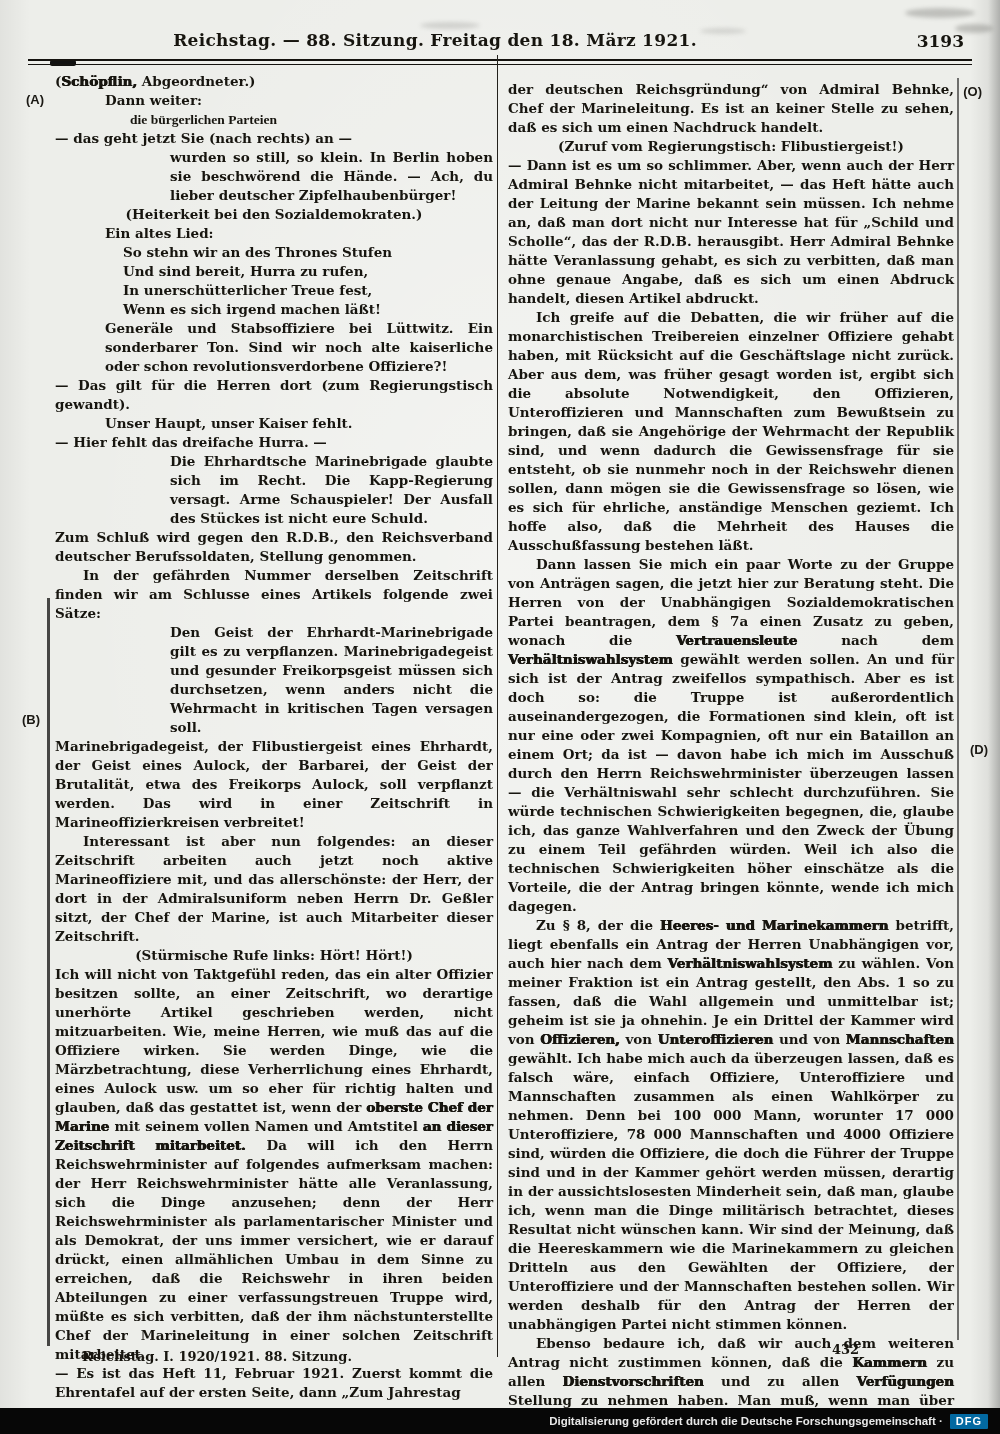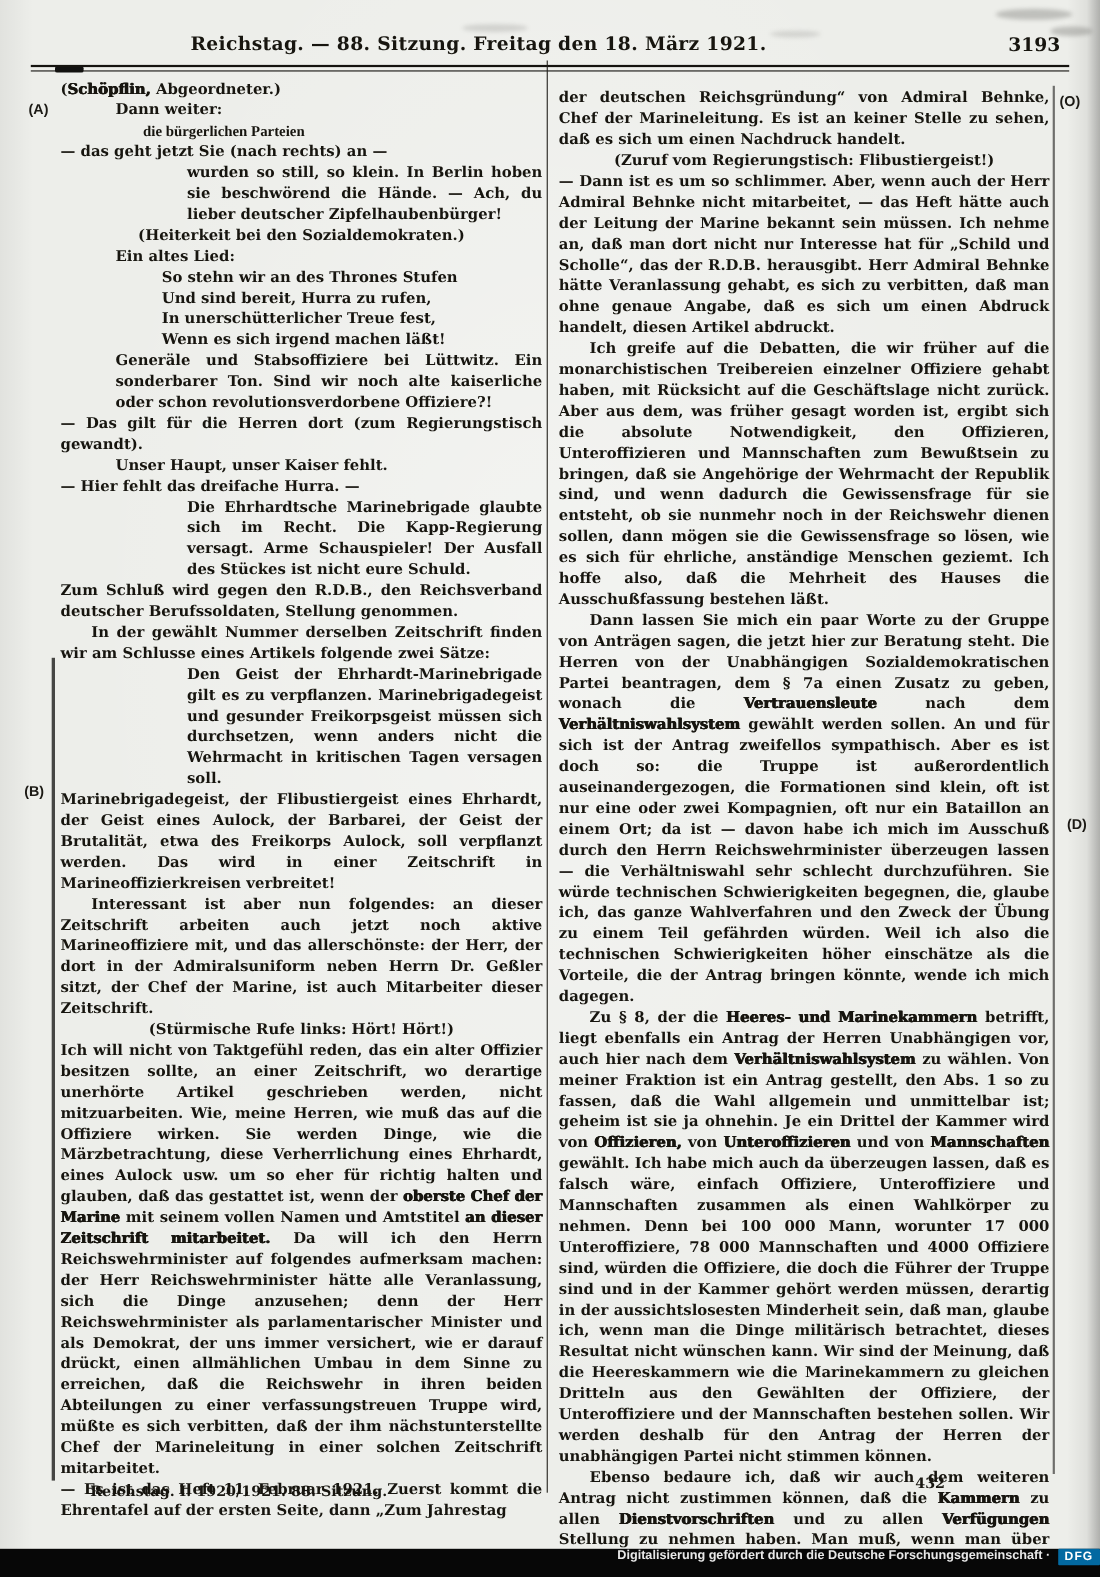--- a/index.html
+++ b/index.html
@@ -36,39 +36,39 @@
   .col-left{left:55px; width:438px;}
   .col-right{left:508px; width:446px; top:80px;}
   .blk{margin:0;}
   .p-flush{}
   .p-indent{text-indent:28px;}
   .speaker{text-align:left;}
   .quote1{margin-left:50px; text-align:left;}
   .quote1j{margin-left:50px;}
   .quote2{margin-left:75px; text-align:left;font-family:Liberation Serif, serif;}
   .quote2j{margin-left:115px;}
-  .poem{margin-left:92px; text-align:left;}
+  .poem{margin-left:68px; text-align:left;}
   .center{text-align:center;}
   .interject{margin-left:26px; margin-right:8px; text-align:justify; text-align-last:center;}
   .blk b{text-shadow:.5px 0 currentColor, -.3px 0 currentColor;}
 
   
   .margin-letter{position:absolute; font-size:13px; font-weight:bold;
     font-family:"Liberation Sans",sans-serif; color:#1b1914;}
   .ml-a{left:26px; top:92px;}
   .ml-b{left:22px; top:712px;}
   .ml-c{right:18px; top:84px;}
   .ml-d{right:12px; top:742px;}
 
   
   .footer-signature{position:absolute; left:82px; top:1349px; font-size:13px; font-weight:bold;}
   .sheet-number{position:absolute; left:832px; top:1342px; font-size:13px; font-weight:bold;}
 
   .digitization-bar{position:absolute; left:0; right:0; bottom:0; height:26px; background:#070707;
-    display:flex; align-items:flex-start; justify-content:flex-end; gap:7px; padding-right:0; box-sizing:border-box;}
+    display:flex; align-items:center; justify-content:flex-end; gap:7px; padding-right:12px; box-sizing:border-box;}
   .digitization-text{color:#e8e8e8; font-family:"Liberation Sans",sans-serif; font-size:11.5px; font-weight:bold;}
   .dfg-logo{background:#0369a1; color:#fff; font-family:"Liberation Sans",sans-serif;
     font-size:11px; font-weight:bold; padding:1px 6px 2px; letter-spacing:1px; border-radius:1px;}
 </style>
 </head>
 <body>
 
 <div class="page">
 
   <div class="smudge" style="left:905px; top:8px; width:70px; height:10px;"></div>
@@ -103,21 +103,21 @@
       <div class="blk poem">So stehn wir an des Thrones Stufen</div>
       <div class="blk poem">Und sind bereit, Hurra zu rufen,</div>
       <div class="blk poem">In unerschütterlicher Treue fest,</div>
       <div class="blk poem">Wenn es sich irgend machen läßt!</div>
       <div class="blk quote1j">Generäle und Stabsoffiziere bei Lüttwitz.  Ein sonderbarer Ton.  Sind wir noch alte kaiserliche oder schon revolutionsverdorbene Offiziere?!</div>
       <div class="blk p-flush">— Das gilt für die Herren dort (zum Regierungstisch gewandt).</div>
       <div class="blk quote1">Unser Haupt, unser Kaiser fehlt.</div>
       <div class="blk p-flush">— Hier fehlt das dreifache Hurra. —</div>
       <div class="blk quote2j">Die Ehrhardtsche Marinebrigade glaubte sich im Recht.  Die Kapp-Regierung versagt.  Arme Schauspieler!  Der Ausfall des Stückes ist nicht eure Schuld.</div>
       <div class="blk p-flush">Zum Schluß wird gegen den R.D.B., den Reichsverband deutscher Berufssoldaten, Stellung genommen.</div>
-      <div class="blk p-indent">In der gewählt Nummer derselben Zeitschrift finden wir am Schlusse eines Artikels folgende zwei Sätze:</div>
+      <div class="blk p-indent">In der gefährden Nummer derselben Zeitschrift finden wir am Schlusse eines Artikels folgende zwei Sätze:</div>
       <div class="blk quote2j">Den Geist der Ehrhardt-Marinebrigade gilt es zu verpflanzen.  Marinebrigadegeist und gesunder Freikorpsgeist müssen sich durchsetzen, wenn anders nicht die Wehrmacht in kritischen Tagen versagen soll.</div>
       <div class="blk p-flush">Marinebrigadegeist, der Flibustiergeist eines Ehrhardt, der Geist eines Aulock, der Barbarei, der Geist der Brutalität, etwa des Freikorps Aulock, soll verpflanzt werden.  Das wird in einer Zeitschrift in Marineoffizierkreisen verbreitet!</div>
       <div class="blk p-indent">Interessant ist aber nun folgendes: an dieser Zeitschrift arbeiten auch jetzt noch aktive Marineoffiziere mit, und das allerschönste: der Herr, der dort in der Admiralsuniform neben Herrn Dr. Geßler sitzt, der Chef der Marine, ist auch Mitarbeiter dieser Zeitschrift.</div>
       <div class="blk center">(Stürmische Rufe links: Hört! Hört!)</div>
       <div class="blk p-flush">Ich will nicht von Taktgefühl reden, das ein alter Offizier besitzen sollte, an einer Zeitschrift, wo derartige unerhörte Artikel geschrieben werden, nicht mitzuarbeiten.  Wie, meine Herren, wie muß das auf die Offiziere wirken. Sie werden Dinge, wie die Märzbetrachtung, diese Verherrlichung eines Ehrhardt, eines Aulock usw. um so eher für richtig halten und glauben, daß das gestattet ist, wenn der <b>oberste Chef der Marine</b> mit seinem vollen Namen und Amtstitel <b>an dieser Zeitschrift mitarbeitet.</b> Da will ich den Herrn Reichswehrminister auf folgendes aufmerksam machen: der Herr Reichswehrminister hätte alle Veranlassung, sich die Dinge anzusehen; denn der Herr Reichswehrminister als parlamentarischer Minister und als Demokrat, der uns immer versichert, wie er darauf drückt, einen allmählichen Umbau in dem Sinne zu erreichen, daß die Reichswehr in ihren beiden Abteilungen zu einer verfassungstreuen Truppe wird, müßte es sich verbitten, daß der ihm nächstunterstellte Chef der Marineleitung in einer solchen Zeitschrift mitarbeitet.</div>
       <div class="blk p-flush">— Es ist das Heft 11, Februar 1921.  Zuerst kommt die Ehrentafel auf der ersten Seite, dann „Zum Jahrestag</div>
     </div>
   <div class="column col-right" id="col-right">
       <div class="blk p-flush">der deutschen Reichsgründung“ von Admiral Behnke, Chef der Marineleitung.  Es ist an keiner Stelle zu sehen, daß es sich um einen Nachdruck handelt.</div>
       <div class="blk center">(Zuruf vom Regierungstisch: Flibustiergeist!)</div>

